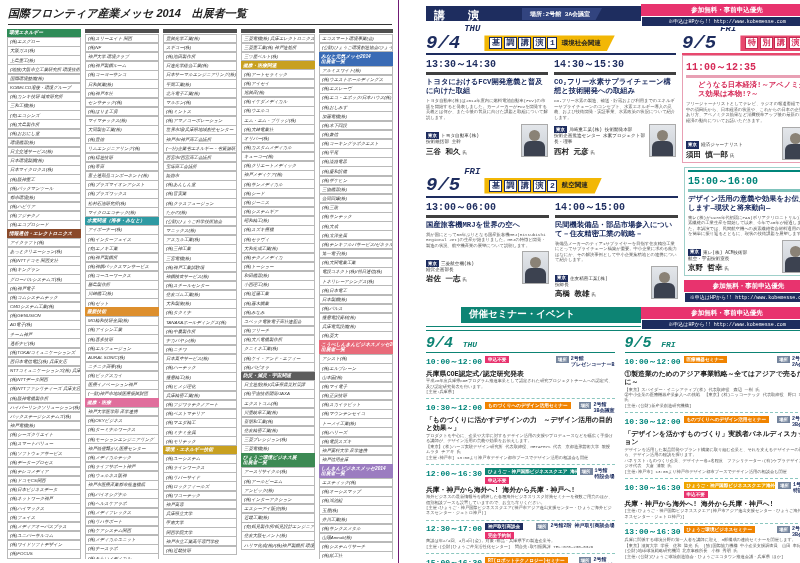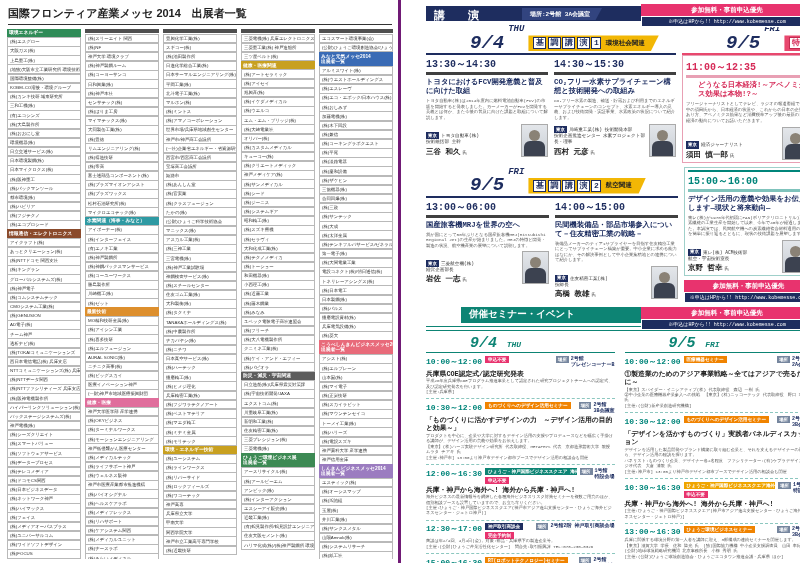--- a/index.html
+++ b/index.html
@@ -1,18 +1,18 @@
 <!DOCTYPE html>
 <html><head>
 <meta charset="utf-8">
 <style>
   html,body{margin:0;padding:0;}
   body{width:800px;height:563px;background:#fff;font-family:"Liberation Sans",sans-serif;position:relative;overflow:hidden;color:#222;}
   .page{position:absolute;top:0;height:563px;overflow:hidden;}
-  #pageL{left:0;width:398px;border-right:3px solid #701a75;}
+  #pageL{left:0;width:398px;border-right:1px solid #701a75;font-style:italic;}
   #pageR{left:420px;width:401px;font-family:Liberation Mono, monospace;}
 
   
   .ltitle{font-size:11px;font-weight:bold;color:#222;margin:6px 6px 0 8px;padding-bottom:3px;border-bottom:1.5px solid #333;}
   #left-cols{display:flex;gap:4px;margin:4px 5px 0 7px;height:530px;overflow:hidden;}
   .xcol{flex:1;min-width:0;overflow:hidden;}
   .topbar{height:4px;background:#4f4f4f;margin-bottom:1px;}
   .xrow{font-size:4.4px;line-height:1.15;border:0.5px solid #b9b9b9;margin-top:-0.5px;padding:1.3px 2px;white-space:nowrap;overflow:hidden;background:#fff;color:#333;}
   .xhdr{font-size:4.8px;font-weight:bold;color:#fff;padding:1.8px 2px;margin-top:-0.5px;white-space:nowrap;overflow:hidden;line-height:1.12;}
   .xhdr .l2{display:block;font-weight:bold;}
@@ -24,21 +24,21 @@
   .badgestack{position:absolute;right:0;top:-2px;width:172px;}
   .pinkbadge{background:#e8336e;color:#fff;font-size:6.5px;font-weight:bold;text-align:center;padding:1.5px 0;}
   .urlstrip{background:#1e2d5f;color:#fff;font-size:5px;text-align:center;padding:1px 0;border:0.5px solid #fff;}
 
   .lecarea{margin:3px 8px 0 6px;}
   .lecrow{display:flex;gap:6px;}
   .lecmain{width:256px;}
   .lecside{width:131px;}
   .lechead{display:flex;align-items:flex-end;gap:4px;border-bottom:2px solid #1e2d5f;padding-bottom:1px;}
   .lechead.red{border-bottom-color:#e8486e;}
-  .d-big{font-size:19px;font-weight:bold;font-style:italic;color:#1e2d5f;line-height:0.9;margin-left:44px;}
+  .d-big{font-size:19px;font-weight:bold;font-style:italic;color:#1e2d5f;line-height:0.9;}
   .d-dow{font-size:9px;font-weight:bold;font-style:italic;color:#1e2d5f;padding-bottom:18px;}
   .red .d-big,.red .d-dow{color:#1e2d5f;}
   .ribbon{display:flex;align-items:center;gap:1.5px;padding:2px 14px 2px 5px;clip-path:polygon(0 0,100% 0,94% 100%,0 100%);margin-bottom:1px;}
   .ribbon.gold{background:#f2b705;}
   .ribbon.red{background:#e8486e;}
   .rbox{background:#fff;border:1px solid #1e2d5f;color:#1e2d5f;font-weight:bold;font-size:8px;padding:0 1.5px;line-height:1.2;}
   .ribbon.red .rbox{border-color:#c22a50;color:#d62b58;}
   .rcat{font-size:6.5px;font-weight:bold;color:#222;margin-left:3px;white-space:nowrap;}
   .talks{display:flex;gap:6px;}
   .talk{flex:1;min-width:0;}

